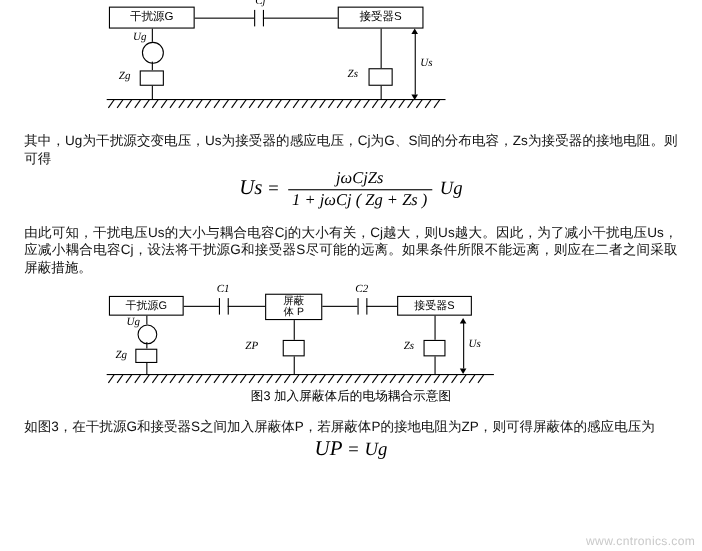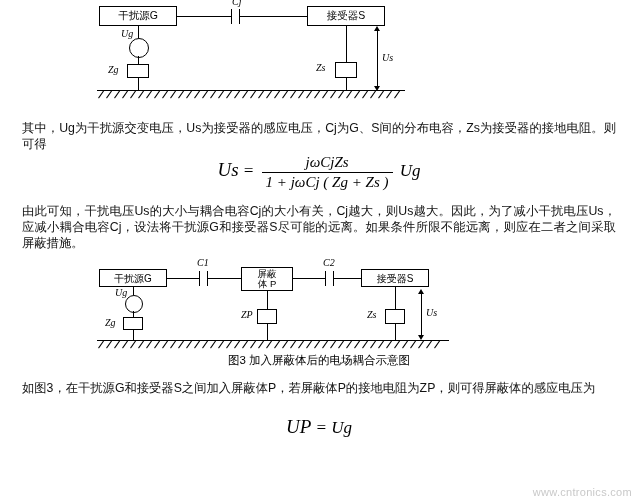--- a/index.html
+++ b/index.html
@@ -291,21 +291,21 @@
     <div class="wire-v" style="left:44px;top:22px;height:8px;"></div>
     <div class="src-circle" style="left:36px;top:30px;width:16px;height:16px;"></div>
     <div class="lbl" style="left:26px;top:22px;">Ug</div>
     <div class="wire-v" style="left:44px;top:46px;height:6px;"></div>
     <div class="box" style="left:34px;top:52px;width:20px;height:13px;"></div>
     <div class="lbl" style="left:16px;top:52px;">Zg</div>
     <div class="wire-v" style="left:44px;top:65px;height:10px;"></div>
 
     <div class="wire-v" style="left:178px;top:26px;height:18px;"></div>
     <div class="box" style="left:168px;top:44px;width:20px;height:15px;"></div>
-    <div class="lbl" style="left:152px;top:44px;">ZP</div>
+    <div class="lbl" style="left:134px;top:44px;">ZP</div>
     <div class="wire-v" style="left:178px;top:59px;height:16px;"></div>
 
     <div class="wire-v" style="left:306px;top:22px;height:22px;"></div>
     <div class="box" style="left:296px;top:44px;width:20px;height:15px;"></div>
     <div class="lbl" style="left:278px;top:44px;">Zs</div>
     <div class="wire-v" style="left:306px;top:59px;height:16px;"></div>
 
     <div class="arrow-v" style="left:332px;top:28px;height:42px;"></div>
     <div class="arrow-head-up" style="left:329px;top:24px;"></div>
     <div class="arrow-head-down" style="left:329px;top:70px;"></div>
@@ -358,19 +358,19 @@
         <i style="left:336px"></i>
         <i style="left:344px"></i>
     </div>
   </div>
 
   <div class="fig-caption">图3 加入屏蔽体后的电场耦合示意图</div>
 </div>
 
 <div class="para" style="margin-top:12px;">如图3，在干扰源G和接受器S之间加入屏蔽体P，若屏蔽体P的接地电阻为ZP，则可得屏蔽体的感应电压为</div>
 
-<div class="formula" style="margin-top:20px;">
+<div class="formula" style="margin-top:2px;">
   <span class="lhs">UP</span>
   <span>=</span>
   <span>Ug</span>
 </div>
 
 <div class="watermark">www.cntronics.com</div>
 
 </body></html>

